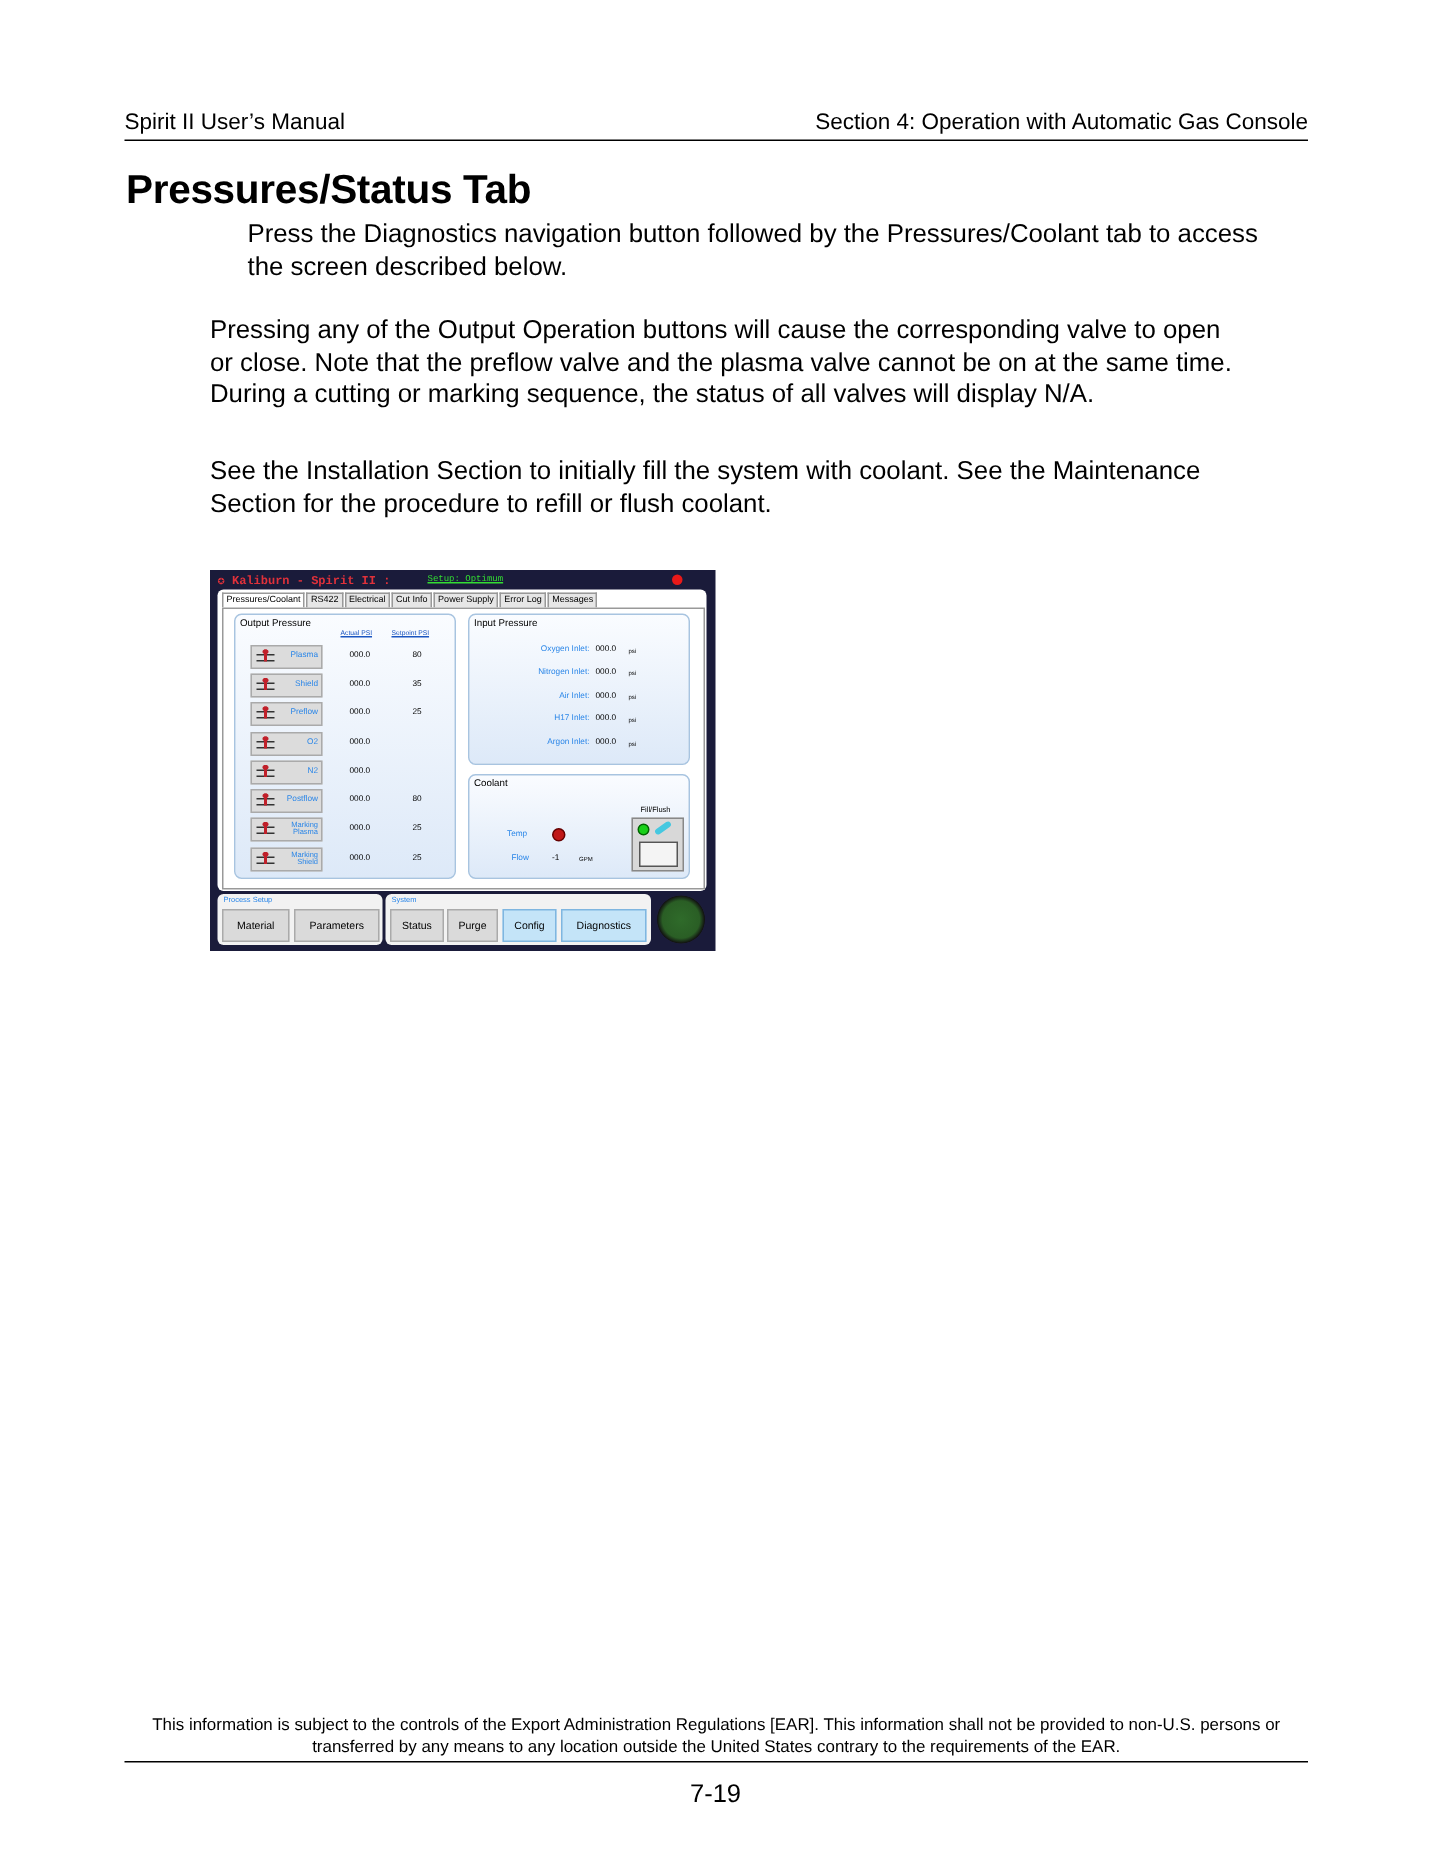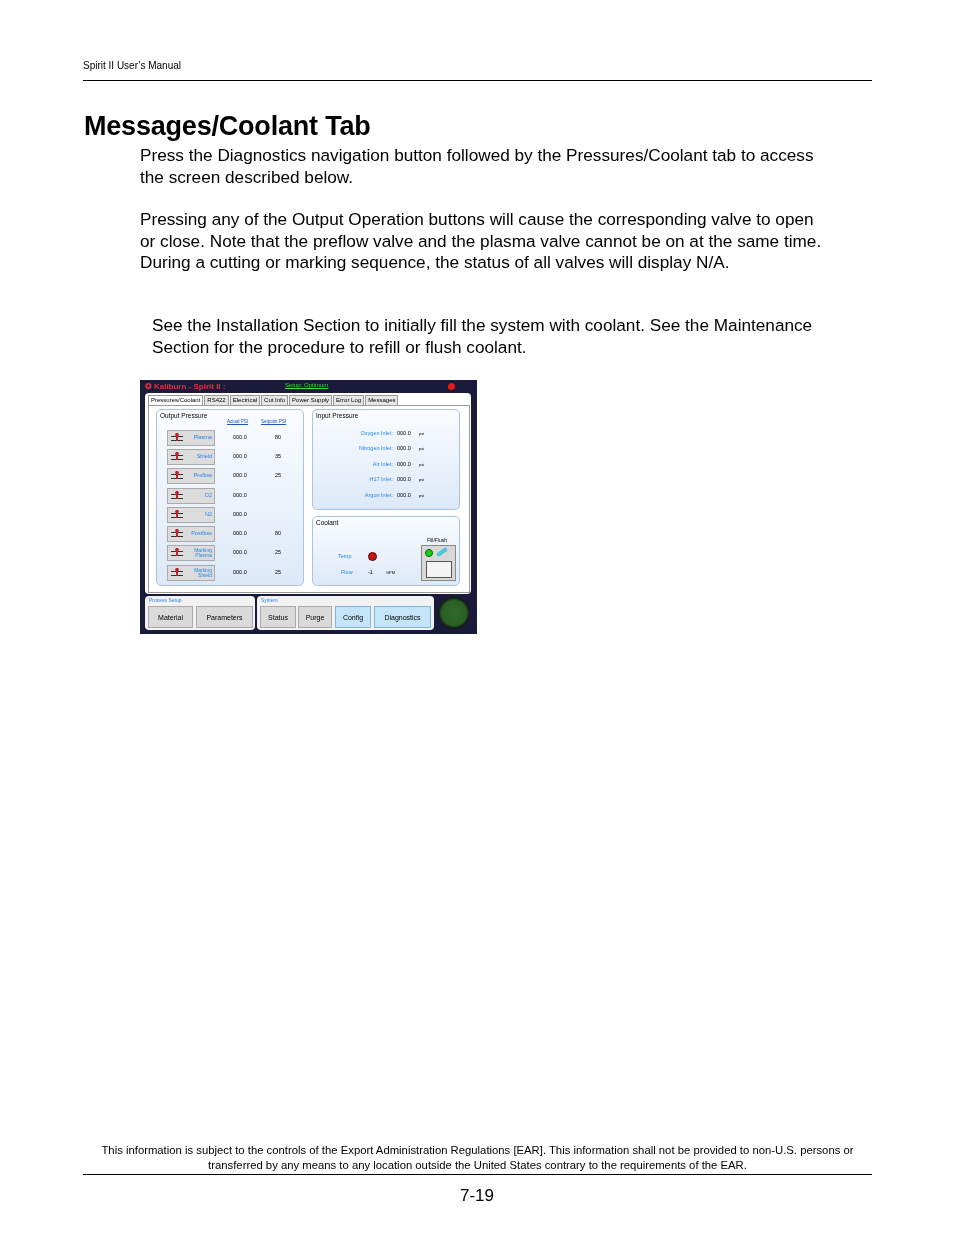--- a/index.html
+++ b/index.html
@@ -1,24 +1,24 @@
 <!DOCTYPE html>
 <html><head>
 <meta charset="utf-8">
 <style>
   html, body { margin:0; padding:0; background:#fff; }
   body { width:954px; height:1235px; position:relative; font-family:"Liberation Sans", sans-serif; color:#000; overflow:hidden; }
-  .hdr { position:absolute; left:83px; top:60px; width:789px; height:20px; border-bottom:1.5px solid #000; font-size:10px; }
+  .hdr { position:absolute; left:83px; top:73px; width:789px; height:20px; border-bottom:1.5px solid #000; font-size:15px; }
   .hdr .l { position:absolute; left:0; top:0; }
   .hdr .r { position:absolute; right:0; top:0; }
   h1 { position:absolute; left:84px; top:111px; margin:0; font-size:27px; font-weight:bold; letter-spacing:-0.2px; }
   .para { position:absolute; left:140px; width:690px; font-size:17.2px; line-height:21.6px; margin:0; }
   
   .shot { position:absolute; left:140px; top:380px; width:337px; height:254px; background:#1a1b3a; font-family:"Liberation Sans", sans-serif; overflow:hidden; }
-  .titlebar { position:absolute; left:0; top:0; width:337px; height:14px; }
+  .titlebar { position:absolute; left:0; top:0; width:337px; height:14px;font-family:Liberation Mono, monospace; }
   .app-title { position:absolute; left:5px; top:2px; font-size:8px; font-weight:bold; color:#e0313a; }
   .setup { position:absolute; left:145px; top:2px; font-size:6px; color:#33dd33; text-decoration:underline; }
   .red-dot { position:absolute; left:308px; top:3px; width:7px; height:7px; border-radius:50%; background:#e81919; }
   .panel { position:absolute; left:5px; top:13px; width:326px; height:201px; background:#fff; border-radius:4px; }
   .tabs { position:absolute; left:3px; top:2px; height:10px; display:flex; }
   .tab { font-size:6px; padding:1px 2px; border:1px solid #999; border-bottom:none; background:#e6e6e6; margin-right:1px; line-height:7px; }
   .tab.active { background:#fff; }
   .tabbody { position:absolute; left:3px; top:12px; width:320px; height:186px; border:1px solid #999; background:#fff; }
   .group { position:absolute; border:1px solid #a8c4e0; border-radius:5px; background:linear-gradient(180deg,#fafcff 0%, #dde9f8 100%); }
   .gtitle { position:absolute; left:3px; top:2px; font-size:6.5px; color:#000; }
@@ -44,27 +44,28 @@
   .gobtn { position:absolute; left:298px; top:217px; width:32px; height:32px; border-radius:50%; background:radial-gradient(circle,#2f6b2a 0%, #2a5e25 55%, #111 70%, #777 80%, #222 100%); }
   .footer-note { position:absolute; left:83px; top:1143px; width:789px; text-align:center; font-size:11.3px; line-height:15px; }
   .footer-rule { position:absolute; left:83px; top:1174px; width:789px; border-top:1.5px solid #000; }
   .pageno { position:absolute; left:0; width:954px; top:1186px; text-align:center; font-size:17px; }
 </style>
 </head>
 <body>
 
 <div class="hdr">
   <span class="l">Spirit II User’s Manual</span>
+  <span class="r">Section 4: Operation with Automatic Gas Console</span>
 </div>
 
-<h1>Messages/Coolant Tab</h1>
-
-<p class="para" style="top:145px;">Press the Diagnostics navigation button followed by the Pressures/Coolant tab to access the screen described below.</p>
+<h1>Pressures/Status Tab</h1>
+
+<p class="para" style="top:145px;margin-left:25px;">Press the Diagnostics navigation button followed by the Pressures/Coolant tab to access the screen described below.</p>
 <p class="para" style="top:209px;">Pressing any of the Output Operation buttons will cause the corresponding valve to open or close.  Note that the preflow valve and the plasma valve cannot be on at the same time.  During a cutting or marking sequence, the status of all valves will display N/A.</p>
-<p class="para" style="top:315px;margin-left:12px;">See the Installation Section to initially fill the system with coolant.  See the Maintenance Section for the procedure to refill or flush coolant.</p>
+<p class="para" style="top:303px;">See the Installation Section to initially fill the system with coolant.  See the Maintenance Section for the procedure to refill or flush coolant.</p>
 
 <div class="shot">
   <div class="titlebar">
     <span class="app-title">✪ Kaliburn - Spirit II :</span>
     <span class="setup">Setup: Optimum</span>
     <span class="red-dot"></span>
   </div>
 
   <div class="panel">
     <div class="tabs">

